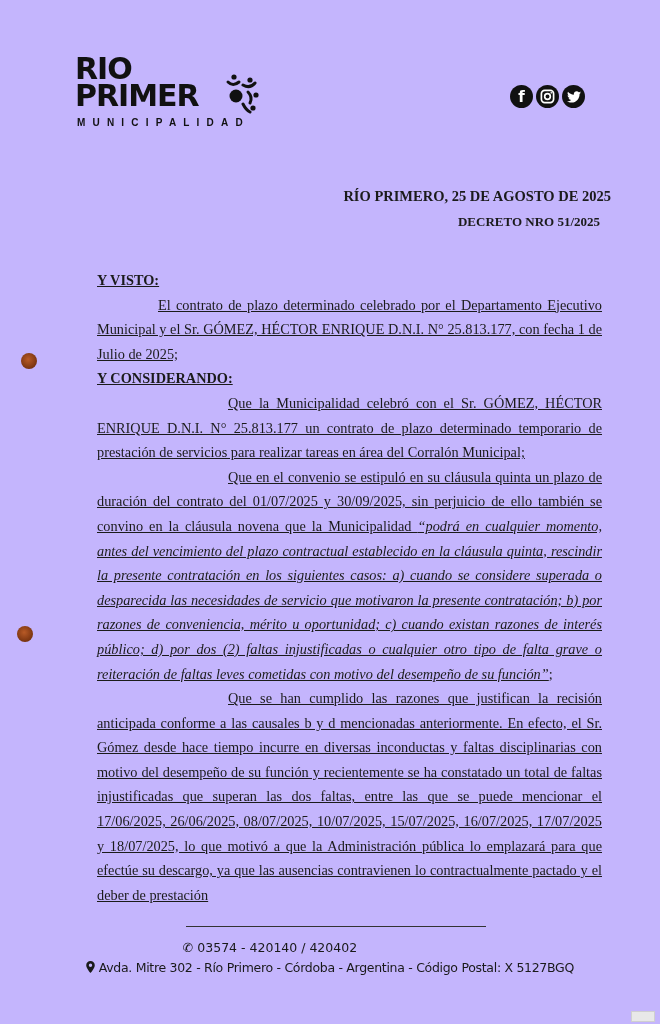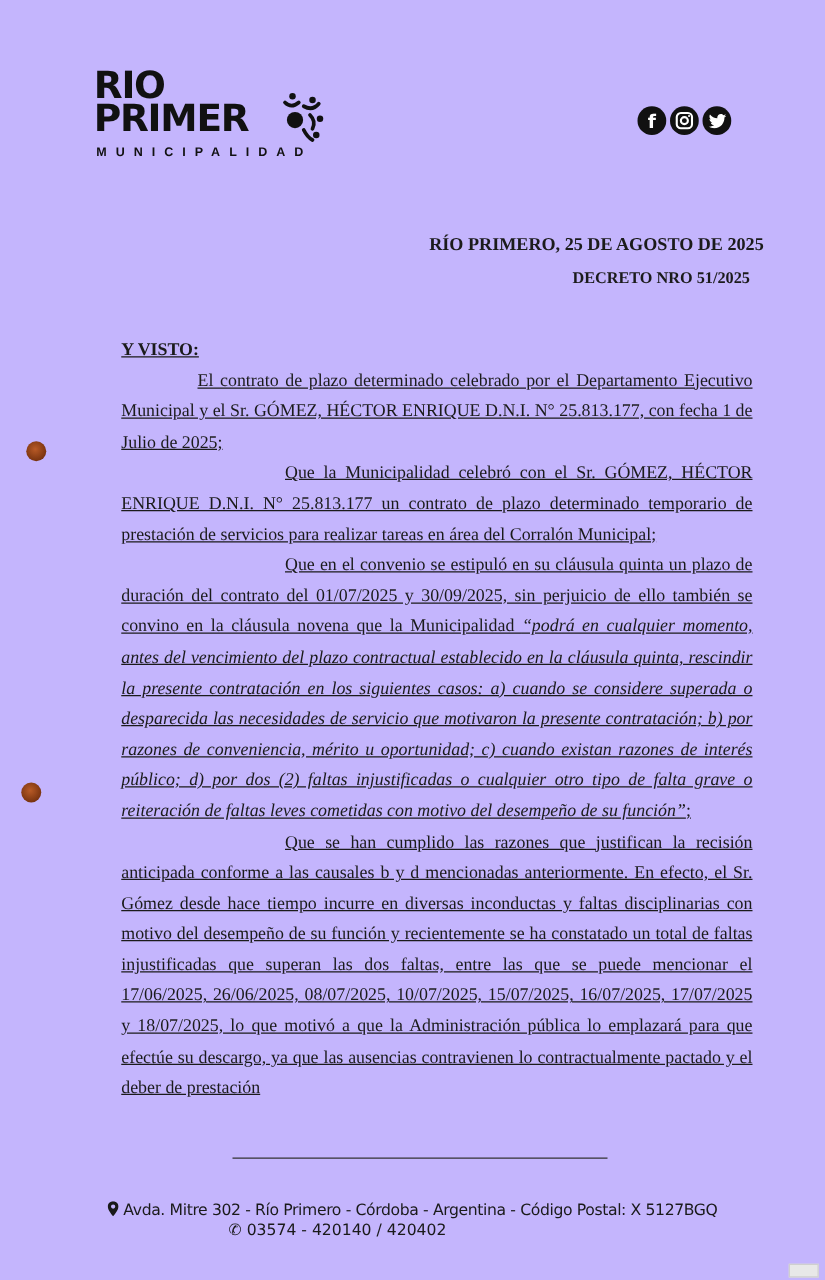--- a/index.html
+++ b/index.html
@@ -32,21 +32,21 @@
   .section-title { font-weight: bold; text-decoration: underline; }
   .indent-1 { text-indent: 61px; }
   .indent-2 { text-indent: 131px; }
   .ital { font-style: italic; }
 
   
   .hole { position: absolute; width: 16px; height: 16px; border-radius: 50%; background: radial-gradient(circle at 45% 40%, #b85a26, #7a3410 70%, #4a1e08); }
 
   
   .footer-line { position: absolute; left: 186px; top: 926px; width: 300px; height: 1px; background: #333; }
-  .footer-phone { position: absolute; left: 0; width: 540px; top: 976px; text-align: center; font-family: "DejaVu Sans", sans-serif; font-size: 12.5px; color: #1a1a1a; }
+  .footer-phone { position: absolute; left: 0; width: 540px; top: 940px; text-align: center; font-family: "DejaVu Sans", sans-serif; font-size: 12.5px; color: #1a1a1a; }
   .footer-addr { position: absolute; left: 0; width: 660px; top: 960px; text-align: center; font-family: "DejaVu Sans", sans-serif; font-size: 12.5px; color: #1a1a1a; letter-spacing: -0.3px; }
   .stamp { position: absolute; left: 631px; top: 1011px; width: 22px; height: 9px; background: #e8e8e8; border: 1px solid #cfcfcf; }
 </style>
 </head>
 <body>
 
 <div class="page">
 
   <div class="logo">
     <div class="logo-rio">RIO</div>
@@ -80,20 +80,21 @@
       </svg>
     </div>
   </div>
 
   <div class="date-line">RÍO PRIMERO, 25 DE AGOSTO DE 2025</div>
   <div class="decree">DECRETO NRO 51/2025</div>
 
   <div class="body">
     <p class="section-title">Y VISTO:</p>
     <p class="indent-1">El contrato de plazo determinado celebrado por el Departamento Ejecutivo Municipal y el Sr. GÓMEZ, HÉCTOR ENRIQUE D.N.I. N° 25.813.177, con fecha 1 de Julio de 2025;</p>
+    <p class="section-title">Y CONSIDERANDO:</p>
     <p class="indent-2">Que la Municipalidad celebró con el Sr. GÓMEZ, HÉCTOR ENRIQUE D.N.I. N° 25.813.177 un contrato de plazo determinado temporario de prestación de servicios para realizar tareas en área del Corralón Municipal;</p>
     <p class="indent-2"><span>Que en el convenio se estipuló en su cláusula quinta un plazo de duración del contrato del 01/07/2025 y 30/09/2025, sin perjuicio de ello también se convino en la cláusula novena que la Municipalidad </span><span class="ital">“podrá en cualquier momento, antes del vencimiento del plazo contractual establecido en la cláusula quinta, rescindir la presente contratación en los siguientes casos: a) cuando se considere superada o desparecida las necesidades de servicio que motivaron la presente contratación; b) por razones de conveniencia, mérito u oportunidad; c) cuando existan razones de interés público; d) por dos (2) faltas injustificadas o cualquier otro tipo de falta grave o reiteración de faltas leves cometidas con motivo del desempeño de su función”</span><span>;</span></p>
     <p class="indent-2">Que se han cumplido las razones que justifican la recisión anticipada conforme a las causales b y d mencionadas anteriormente. En efecto, el Sr. Gómez desde hace tiempo incurre en diversas inconductas y faltas disciplinarias con motivo del desempeño de su función y recientemente se ha constatado un total de faltas injustificadas que superan las dos faltas, entre las que se puede mencionar el 17/06/2025, 26/06/2025, 08/07/2025, 10/07/2025, 15/07/2025, 16/07/2025, 17/07/2025 y 18/07/2025, lo que motivó a que la Administración pública lo emplazará para que efectúe su descargo, ya que las ausencias contravienen lo contractualmente pactado y el deber de prestación</p>
   </div>
 
   <div class="hole" style="left:21px; top:353px;"></div>
   <div class="hole" style="left:17px; top:626px;"></div>
 
   <div class="footer-line"></div>
   <div class="footer-phone">

